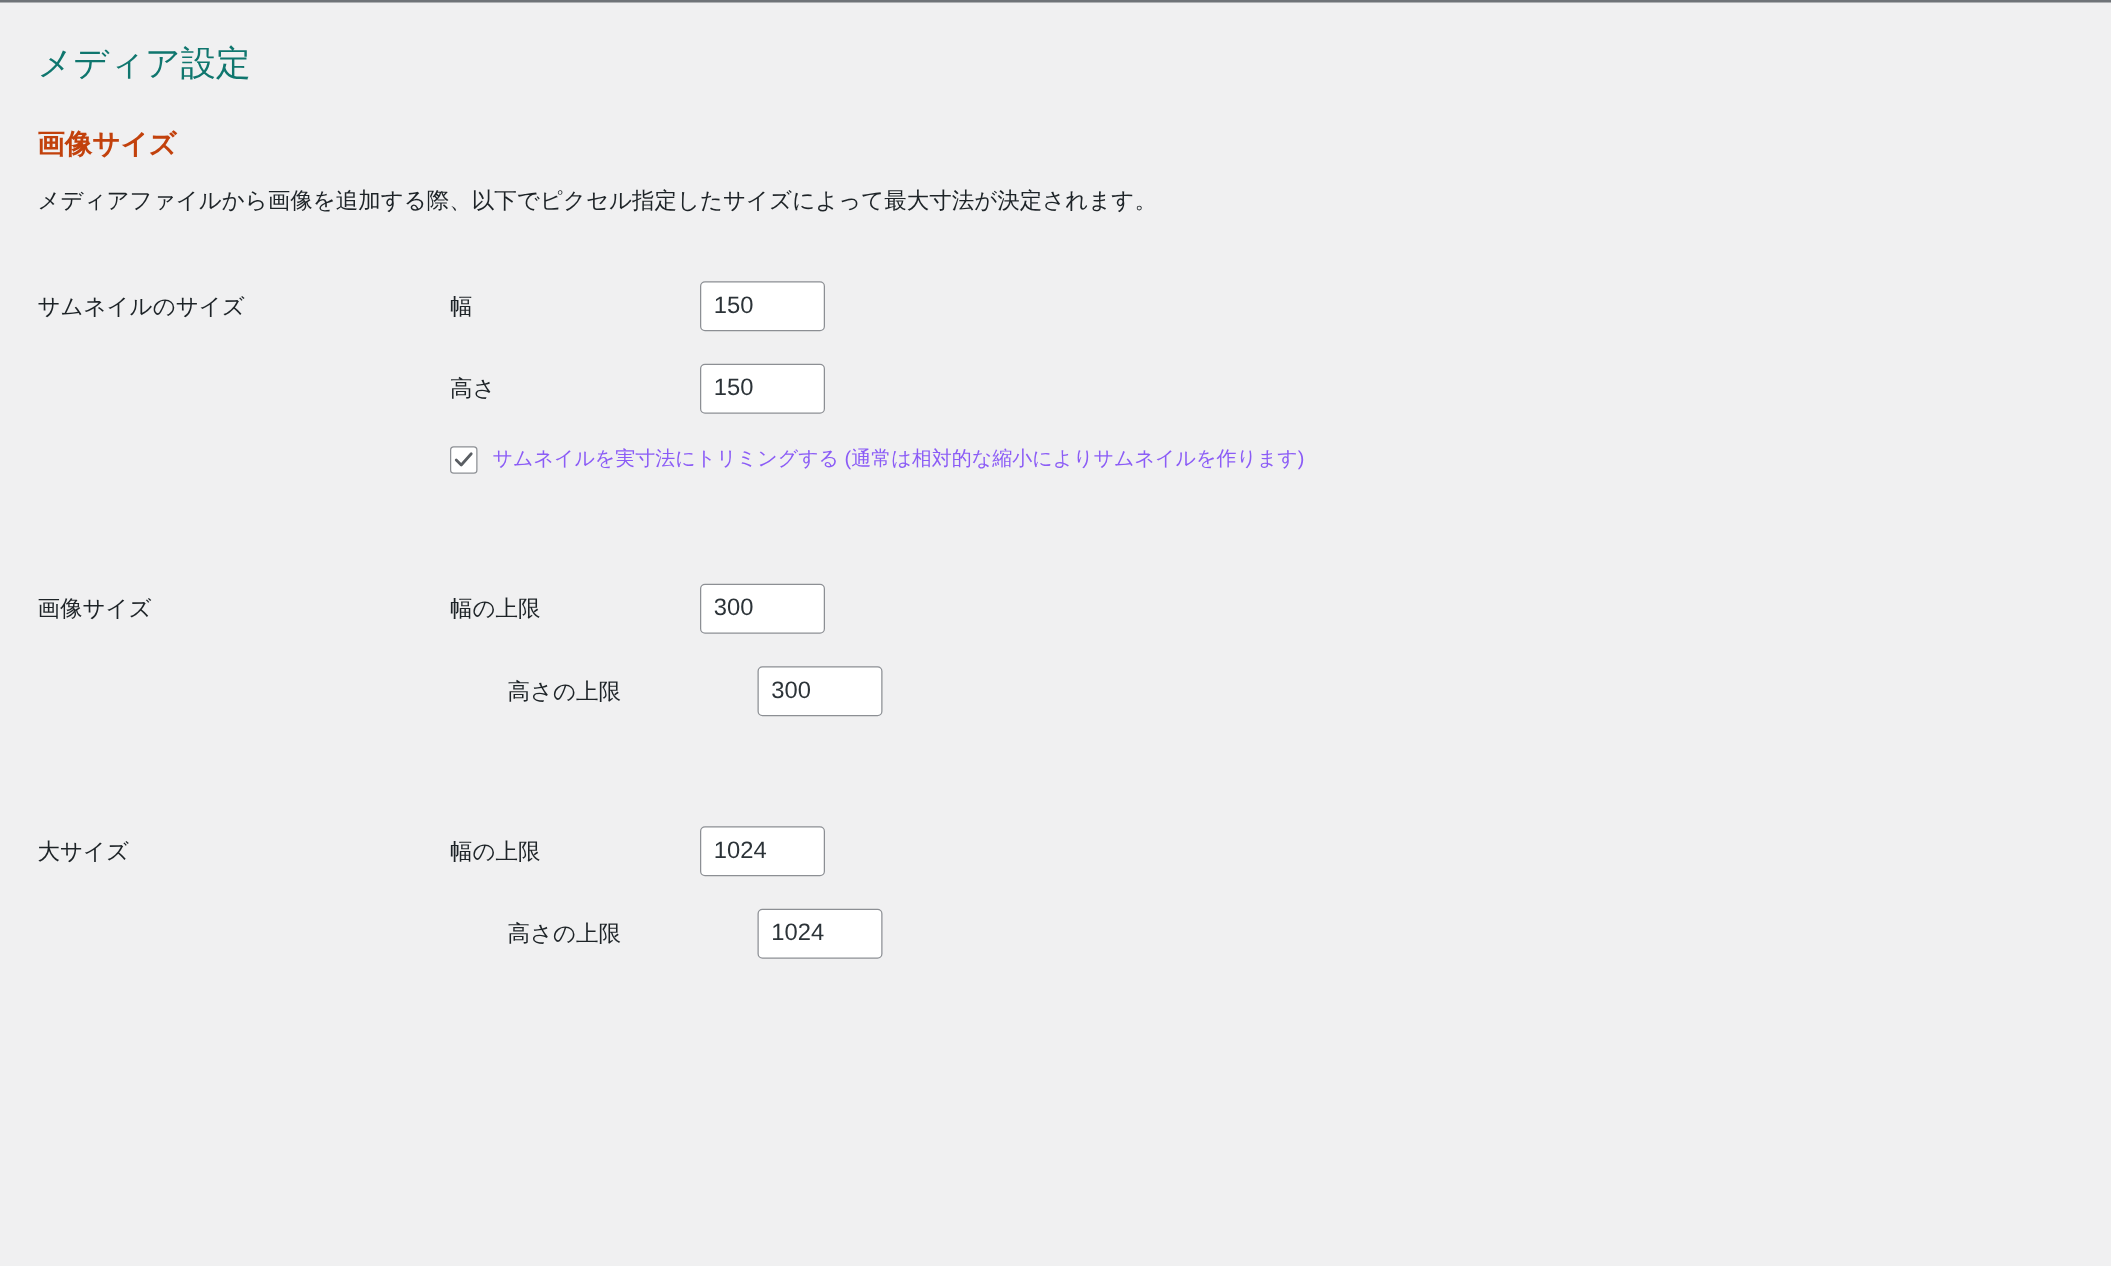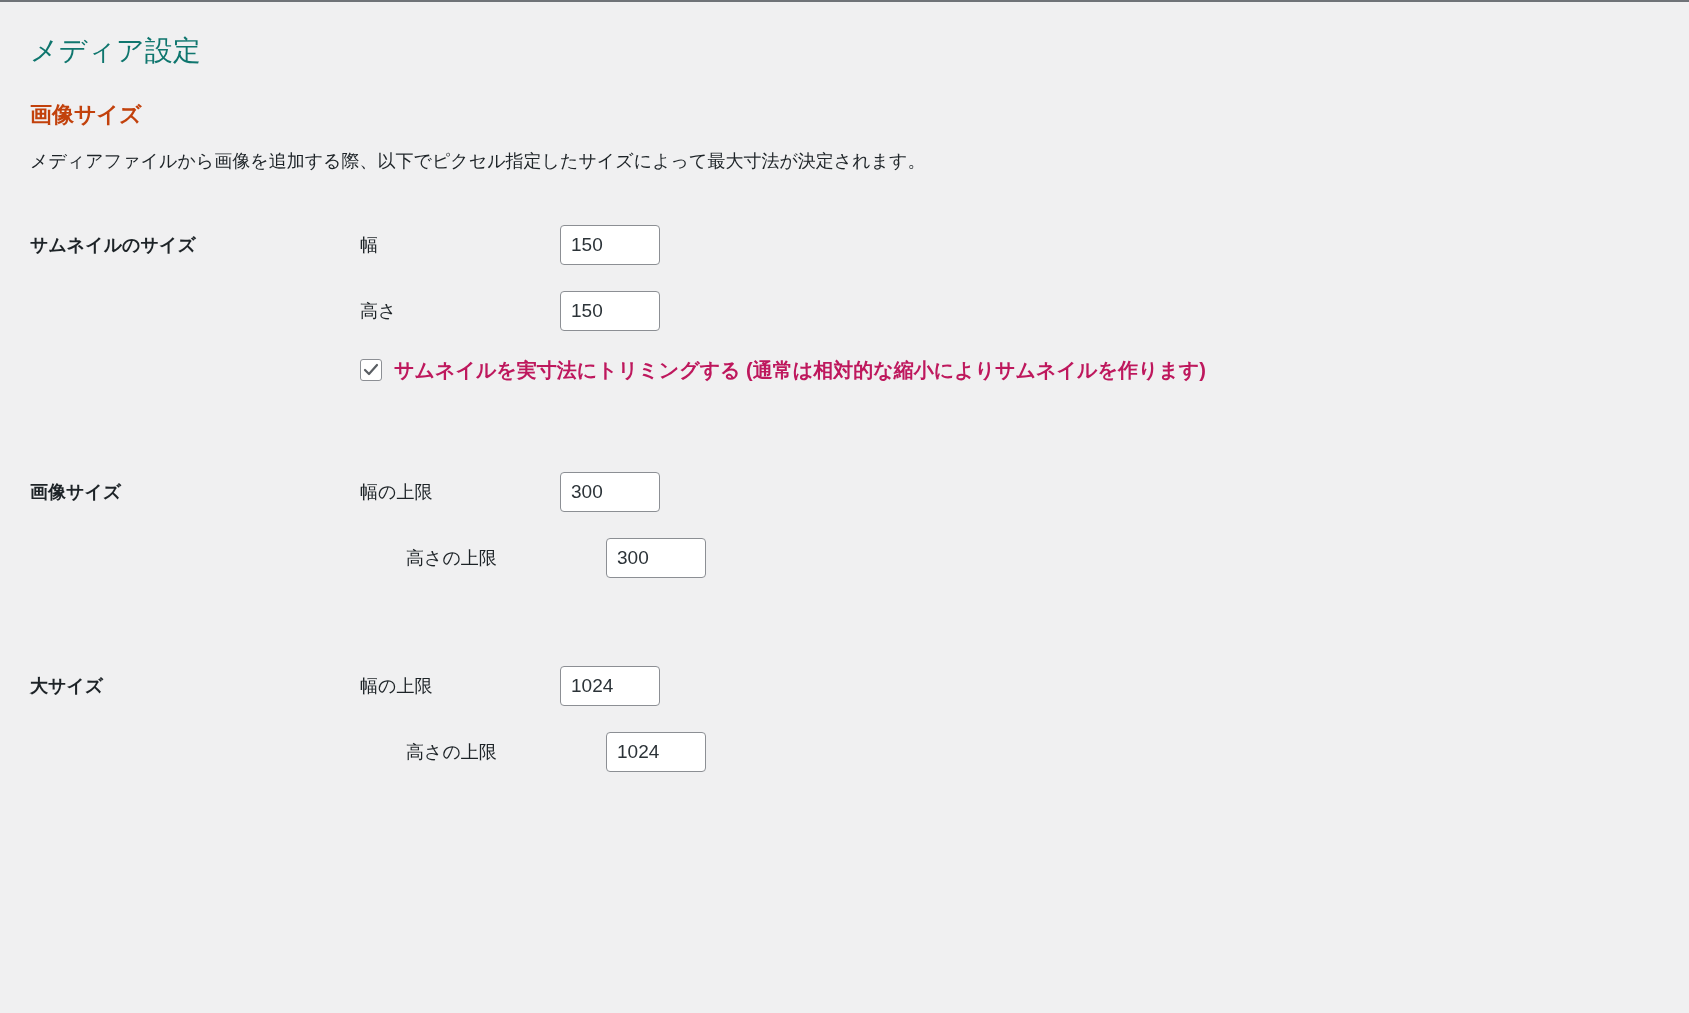--- a/index.html
+++ b/index.html
@@ -35,21 +35,21 @@
       margin: 0 0 36px 0;
       line-height: 1.6;
       font-family: Liberation Mono, monospace;
     }
     table.form-table {
       border-collapse: collapse;
       width: 100%;
     }
     table.form-table th {
       text-align: left;
-      font-weight: 700;
+      font-weight: 400;
       font-size: 18px;
       color: #1d2327;
       padding: 20px 10px 20px 0;
       vertical-align: top;
       width: 320px;
     }
     table.form-table td {
       padding: 12px 10px;
       vertical-align: middle;
     }
@@ -94,24 +94,23 @@
       justify-content: center;
       margin-right: 12px;
       cursor: pointer;
       flex-shrink: 0;
     }
     .checkbox-custom svg {
       width: 16px;
       height: 16px;
     }
     .checkbox-label {
-      font-size: 20px;
-      color: #be185d;
+      font-size: 16px;
+      color: #8b5cf6;
       cursor: pointer;
-      font-weight: bold;
     }
     .section-gap {
       height: 40px;
     }
   </style>
 </head>
 <body>
 
 <div class="wrap">
   <h1>メディア設定</h1>

